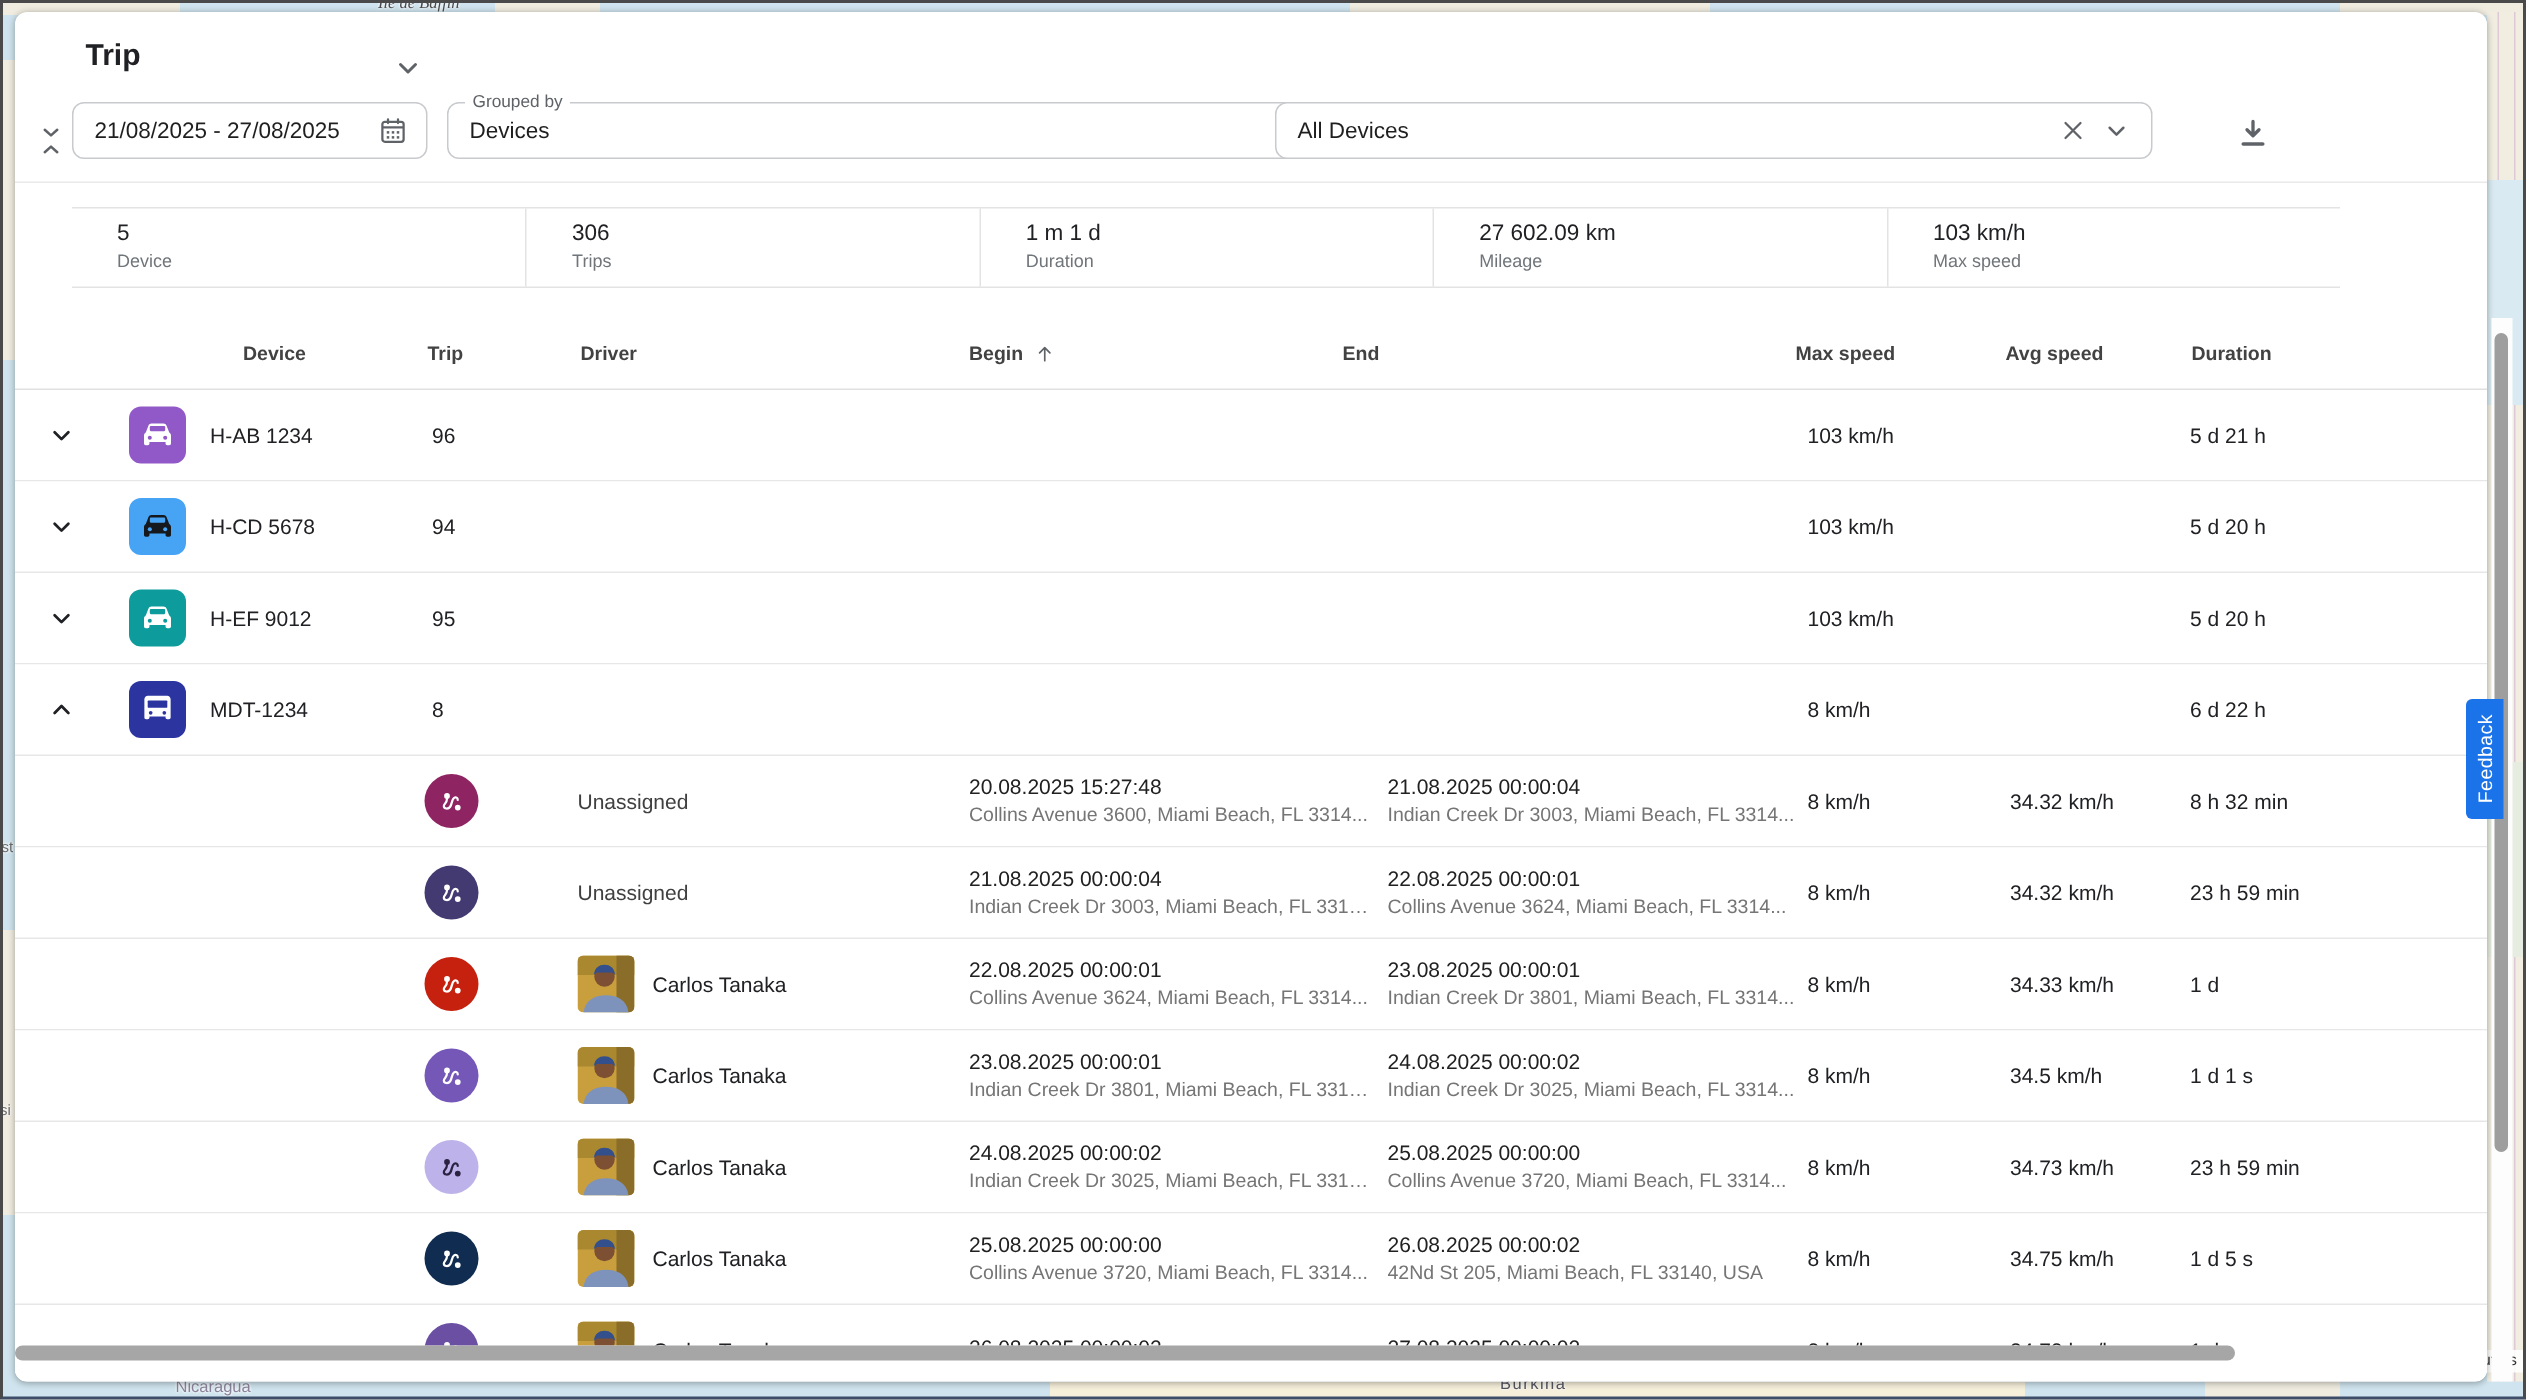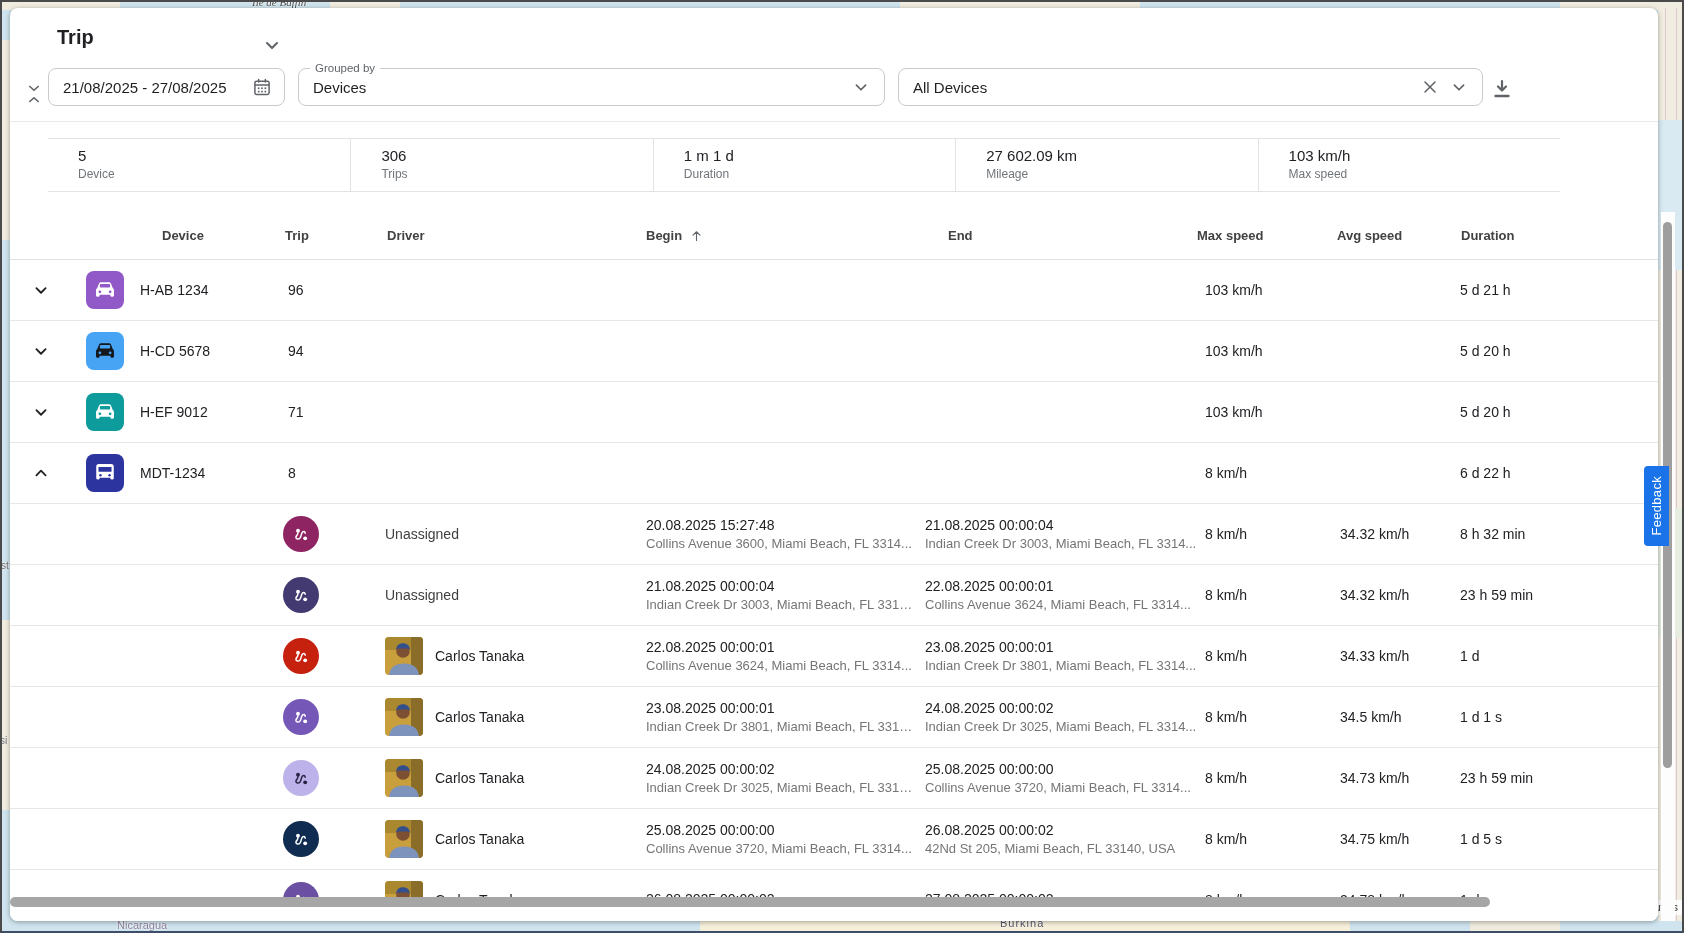--- a/index.html
+++ b/index.html
@@ -30,36 +30,36 @@
 
   .report-title { position:absolute; left:47px; top:18px; font-size:20px; font-weight:700; color:#202124; }
   .title-chevron { position:absolute; left:250px; top:25px; }
 
   .collapse-btn { position:absolute; left:10px; top:66px; width:28px; height:40px; cursor:pointer; }
   .field { position:absolute; top:60px; height:38px; border:1px solid #c8cace; border-radius:8px; background:#fff; display:flex; align-items:center; font-size:15px; color:#1f1f1f; }
   .field .val { padding-left:14px; flex:1; white-space:nowrap; overflow:hidden; }
   .f-date { left:38px; width:237px; }
   .f-group { left:288px; width:587px; }
   .f-group .notch { position:absolute; top:-8px; left:11px; background:#fff; padding:0 5px; font-size:11.5px; color:#5f6368; line-height:14px; }
-  .f-filter { left:888px; width:585px; }
+  .f-filter { left:840px; width:585px; }
   .f-icons { display:flex; align-items:center; gap:8px; padding-right:12px; }
   .download-btn { position:absolute; left:1477px; top:66px; width:30px; height:30px; cursor:pointer; }
   .toolbar-divider { position:absolute; left:0; right:0; top:113px; height:1px; background:#e9e9e9; }
 
   
   .summary { position:absolute; left:38px; top:130px; width:1512px; height:54px; border-top:1px solid #e3e3e3; border-bottom:1px solid #e3e3e3; display:grid; grid-template-columns:repeat(5,1fr); }
   .sum-cell { padding:8px 0 0 30px; }
   .sum-cell + .sum-cell { border-left:1px solid #e3e3e3; }
   .sum-val { font-size:15px; color:#202124; }
   .sum-lbl { font-size:12px; color:#70757a; margin-top:3px; }
 
   
   .thead { position:absolute; left:0; top:204px; width:1648px; height:48px; border-bottom:1px solid #e0e0e0; font-size:13px; font-weight:700; color:#424242; }
   .th { position:absolute; top:16px; white-space:nowrap; }
-  .h-device{left:152px} .h-trip{left:275px} .h-driver{left:377px} .h-begin{left:636px} .h-end{left:938px} .h-max{left:1187px} .h-avg{left:1327px} .h-dur{left:1451px}
+  .h-device{left:152px} .h-trip{left:275px} .h-driver{left:377px} .h-begin{left:636px} .h-end{left:885px} .h-max{left:1187px} .h-avg{left:1327px} .h-dur{left:1451px}
   .sort-arrow { display:inline-block; vertical-align:-3px; margin-left:7px; }
 
   .rows { position:absolute; left:0; top:252px; width:1648px; height:661px; overflow:hidden; }
   .row { position:relative; width:1648px; height:61px; border-bottom:1px solid #e7e7e7; background:#fff; }
   .cell { position:absolute; font-size:14px; color:#202124; white-space:nowrap; }
   .vcenter { top:50%; transform:translateY(-50%); }
   .c-expand { left:17px; width:28px; text-align:center; }
   .dev-icon { position:absolute; left:76px; top:50%; transform:translateY(-50%); width:38px; height:38px; border-radius:8px; display:flex; align-items:center; justify-content:center; }
   .c-devname { left:130px;text-align:center; }
   .c-tripnum { left:278px; }
@@ -273,21 +273,21 @@
     <span class="dev-icon" style="background: rgb(13, 155, 155); color: rgb(255, 255, 255);">
       <svg class="icon-car" width="28" height="28" viewBox="0 0 24 24">
               <path fill="currentColor" d="M5.3 10.6 6.8 6.7C7.1 5.9 7.8 5.4 8.6 5.4h6.8c.8 0 1.5.5 1.8 1.3l1.5 3.9c.6.3 1 .9 1 1.6v4.6c0 .6-.4 1-1 1h-1.1c-.6 0-1-.4-1-1v-.8H7.4v.8c0 .6-.4 1-1 1H5.3c-.6 0-1-.4-1-1v-4.6c0-.7.4-1.3 1-1.6Z"></path>
               <rect class="cut" x="7.6" y="6.9" width="8.8" height="2.9" rx="0.6" fill="#0d9b9b"></rect>
               <circle class="cut" cx="7.6" cy="13.6" r="1.15" fill="#0d9b9b"></circle>
               <circle class="cut" cx="16.4" cy="13.6" r="1.15" fill="#0d9b9b"></circle>
             </svg>
 
     </span>
     <span class="cell vcenter c-devname">H-EF 9012</span>
-    <span class="cell vcenter c-tripnum">71</span>
+    <span class="cell vcenter c-tripnum">95</span>
     <span class="cell vcenter c-max">103 km/h</span>
     <span class="cell vcenter c-dur">5 d 20 h</span>
   </div>
         <div class="row">
 
     <span class="cell vcenter c-expand icon chev-up">
             <svg width="22" height="22" viewBox="0 0 24 24">
               <path d="M7 14.5l5-5 5 5" fill="none" stroke="currentColor" stroke-width="2" stroke-linecap="round" stroke-linejoin="round"></path>
             </svg>
           </span>

